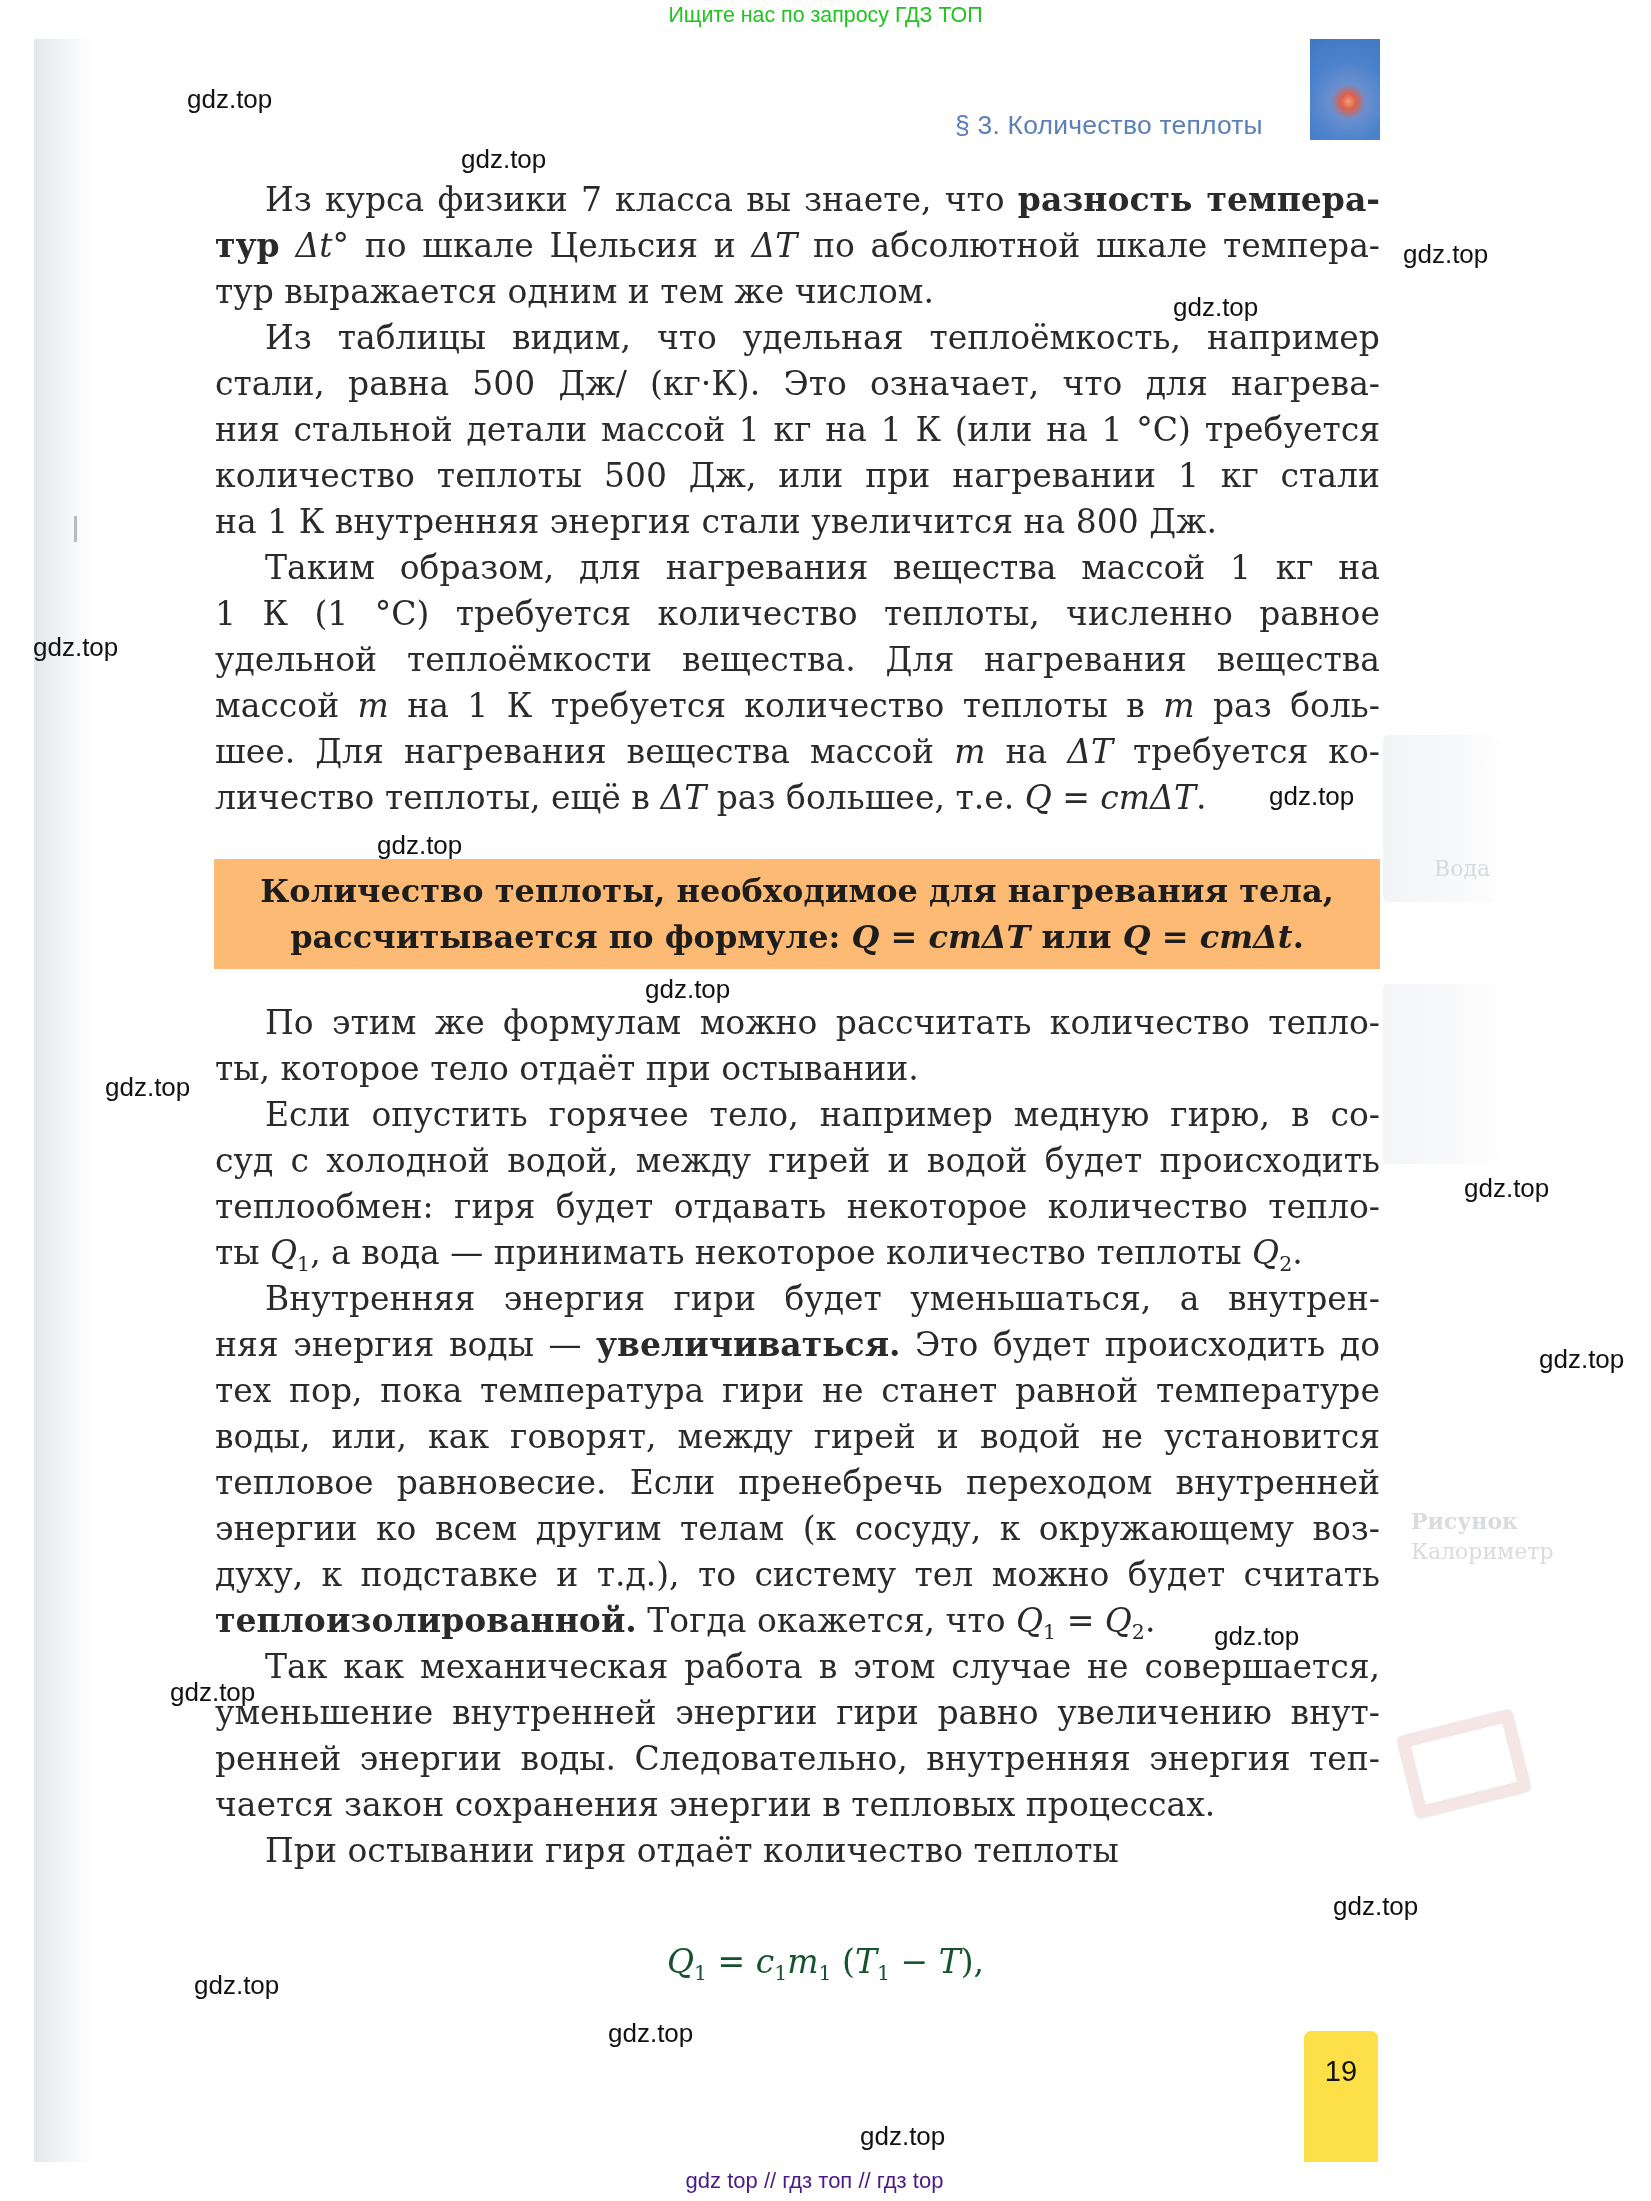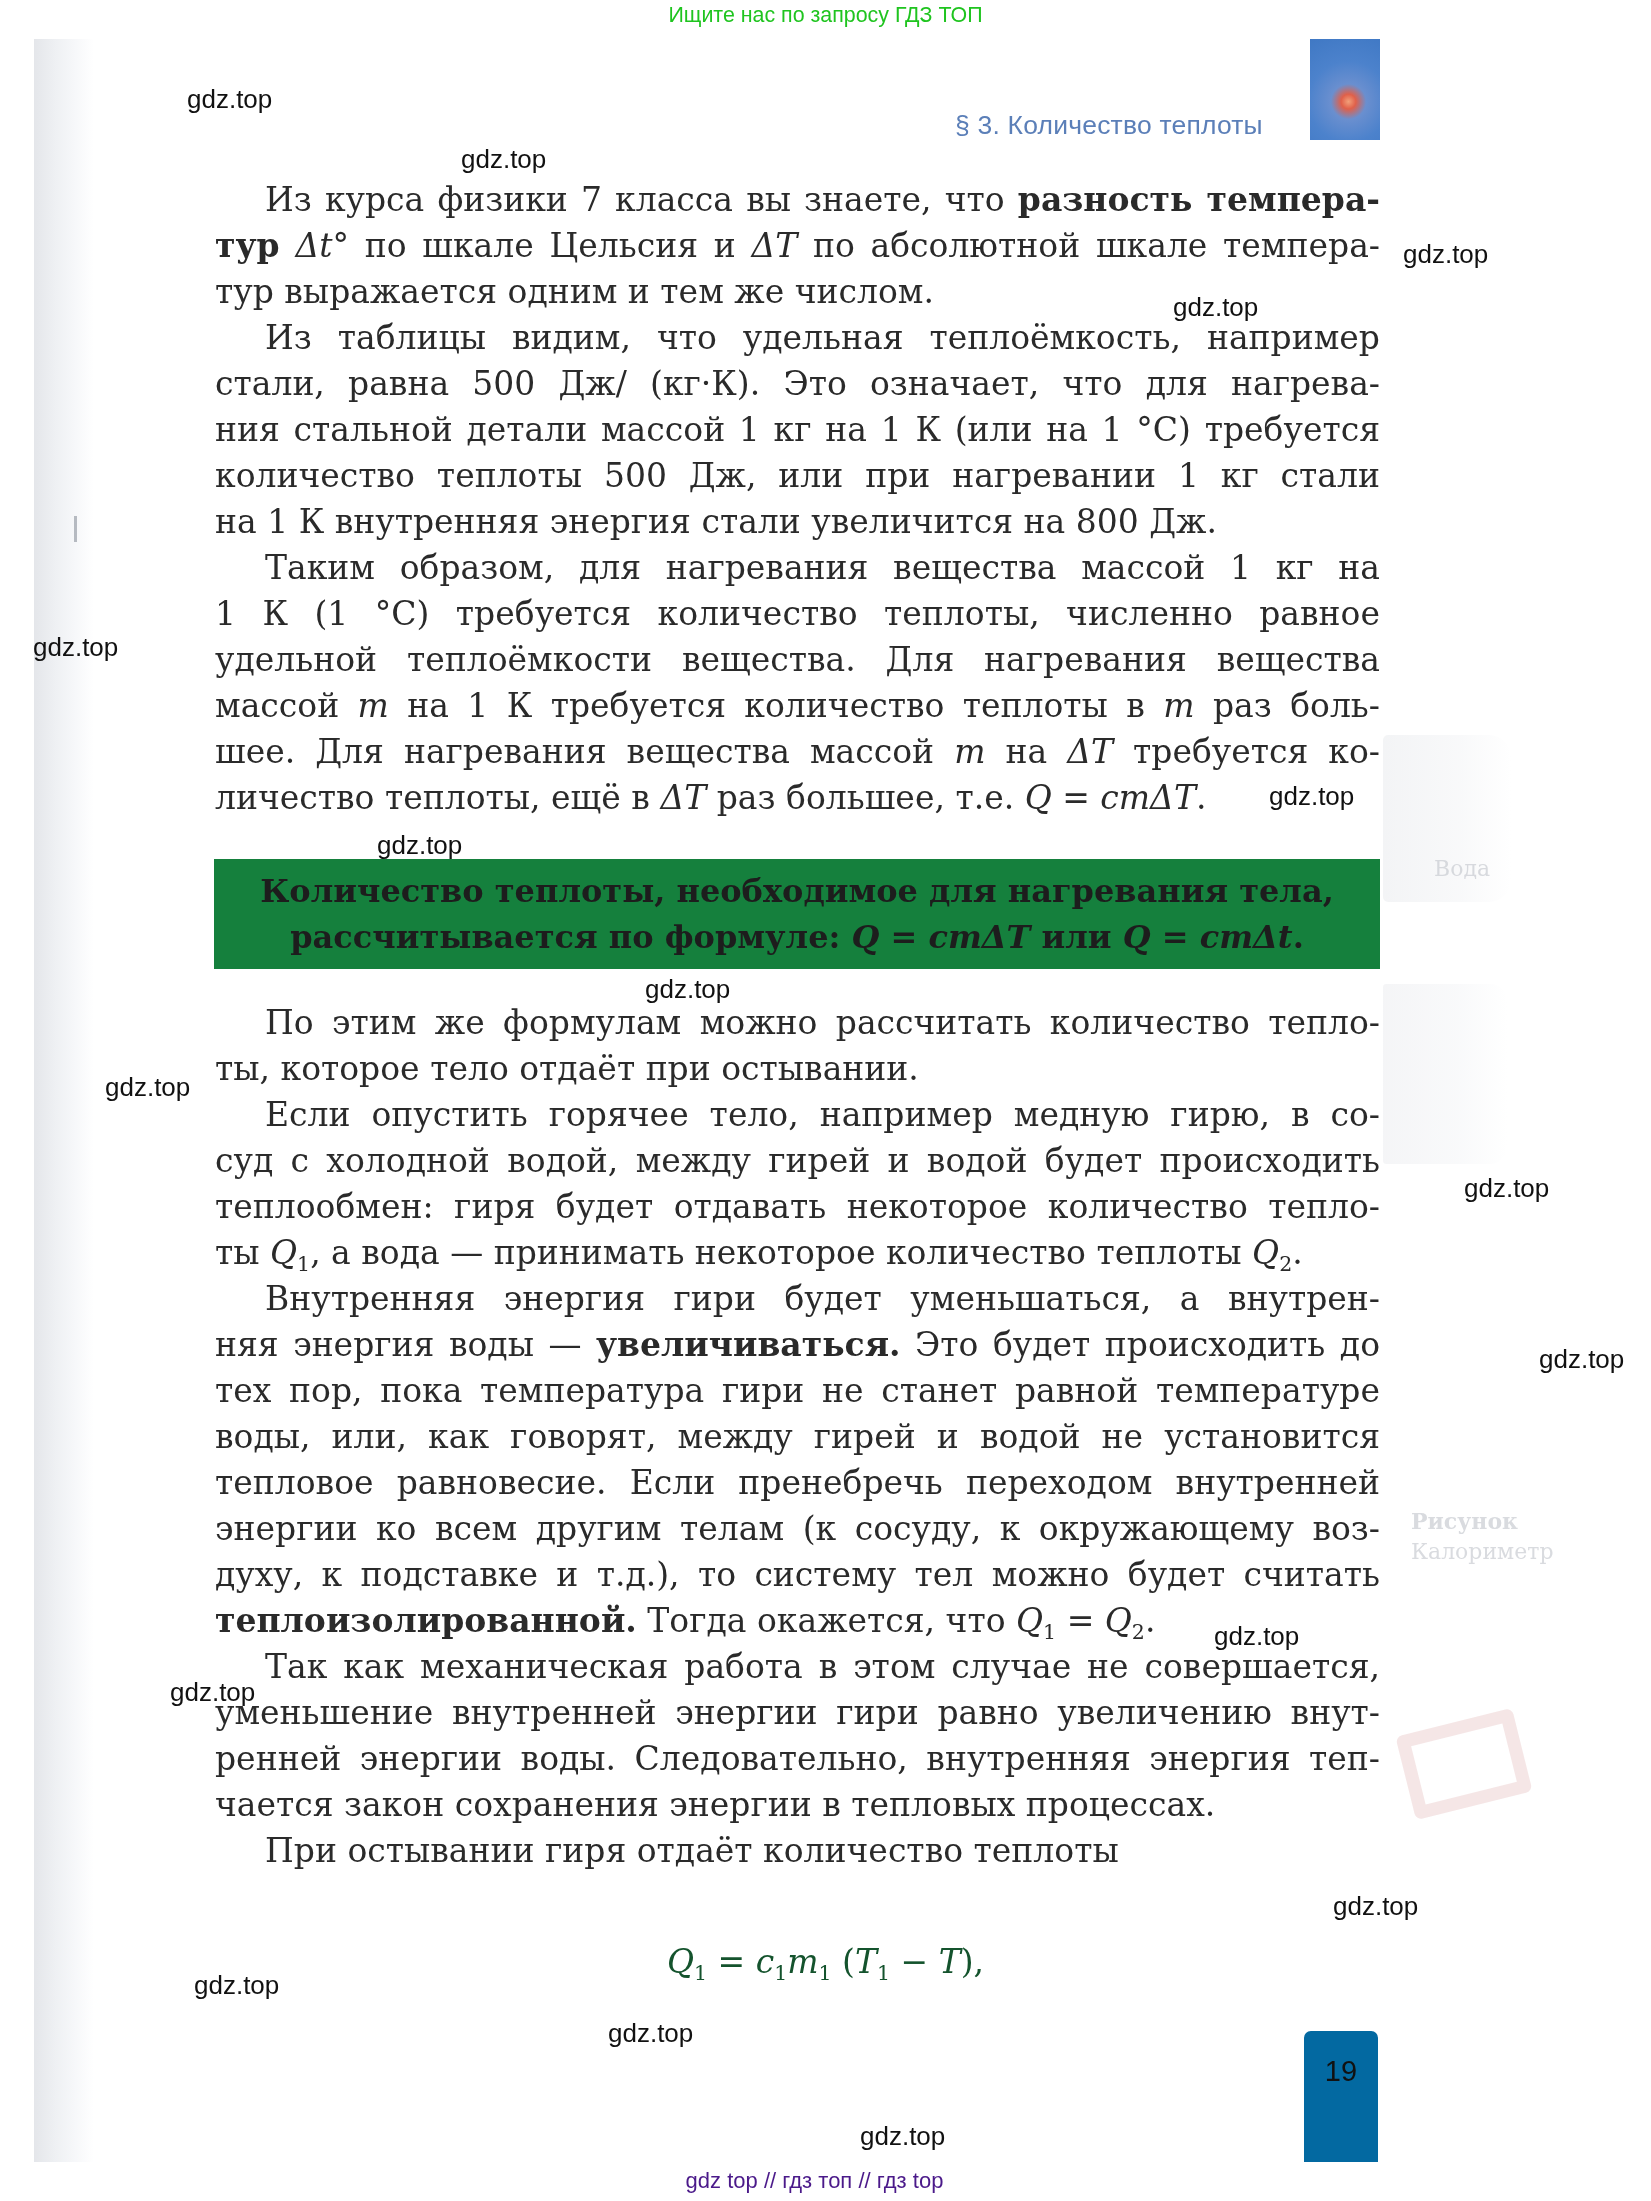--- a/index.html
+++ b/index.html
@@ -60,35 +60,35 @@
   .para { margin: 0; text-align: justify; text-align-last: justify; }
   .para .ln { display: block; white-space: nowrap; text-align: justify; text-align-last: justify; }
   .ln.indent { padding-left: 50px; }
   .ln.last { text-align-last: left; }
   b { font-weight: bold; }
   i.m { font-style: italic; font-family: "DejaVu Serif", serif; }
   sub { font-size: 20.5px; vertical-align: -6.8px; line-height: 0; }
 
   .rule-box {
     position: absolute; left: 214px; top: 859px; width: 1166px; height: 110px;
-    background: #15803d;
+    background: #fdba74;
   }
   .rule-box .ln {
     display: block; text-align: center; font-family: "DejaVu Serif", serif; font-weight: bold;
     font-size: 32px; line-height: 46px; color: #1d1d1d;
   }
   .rule-box .ln:first-child { margin-top: 8.6px; }
 
   .formula {
     position: absolute; left: 0; width: 1651px; top: 1942px; text-align: center;
     font-family: "DejaVu Serif", serif; font-size: 33px; color: #14532d; padding-left: 0;
   }
   .pagenum {
     position: absolute; left: 1304px; top: 2031px; width: 74px; height: 131px;
-    background: #0369a1; border-radius: 6.8px 6.8px 0 0;
+    background: #fde047; border-radius: 6.8px 6.8px 0 0;
   }
   .pagenum span {
     position: absolute; left: 0; width: 74px; top: 24px; text-align: center;
     font-family: "Liberation Sans", sans-serif; font-size: 29px; color: #111;
   }
   .wm {
     position: absolute; font-family: "Liberation Sans", sans-serif; font-size: 26px; color: #111;
     line-height: 1;
   }
   .bottom-line {

